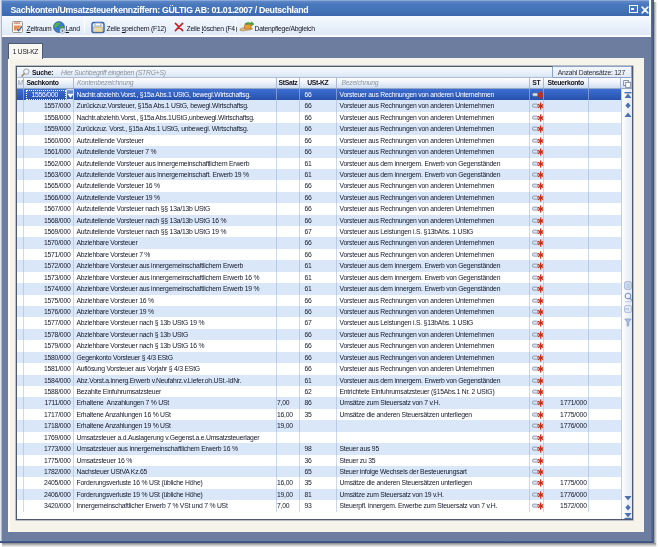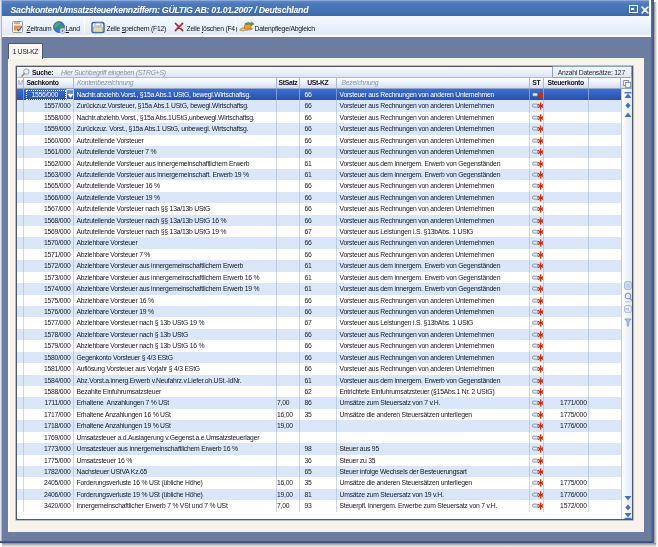--- a/index.html
+++ b/index.html
@@ -1,18 +1,18 @@
 <!DOCTYPE html>
 <html><head><meta charset="utf-8"><style>
 *{margin:0;padding:0;box-sizing:border-box;}
 html,body{width:658px;height:547px;background:#fff;font-family:"Liberation Sans",sans-serif;overflow:hidden;}
 #win{position:absolute;left:0;top:0;width:658px;height:547px;}
 .abs{position:absolute;}
 
-#titlebar{left:1.5px;top:0;width:647px;height:20px;background:linear-gradient(#5e88c8 0%,#4a78bd 18%,#4371b6 55%,#3a63a8 88%,#5379b4 100%);border-top:1px solid #89a8d8;font-style:italic;}
+#titlebar{left:1.5px;top:0;width:647px;height:20px;background:linear-gradient(#5e88c8 0%,#4a78bd 18%,#4371b6 55%,#3a63a8 88%,#5379b4 100%);border-top:1px solid #89a8d8;}
 #title{position:absolute;left:9px;top:3.5px;color:#fff;font-size:8.8px;font-weight:bold;letter-spacing:-0.3px;white-space:pre;}
 #btn-rest{position:absolute;left:627px;top:4px;width:9px;height:8px;border:1.5px solid #f4f7fb;}
 #btn-rest i{position:absolute;left:1.8px;top:1.5px;width:2.6px;height:2.6px;background:#f4f7fb;display:block;}
 #btn-x{position:absolute;left:639px;top:4.5px;width:8px;height:8px;}#btn-x svg{display:block;}
 
 #toolbar{left:1.5px;top:16px;width:649px;height:20px;background:linear-gradient(#f6fafe,#e9f1fb 55%,#dfeaf7 100%);border-bottom:1px solid #f6f9fd;}
 #toolbar .lbl{position:absolute;top:9px;font-size:6.8px;letter-spacing:-0.22px;color:#15151f;white-space:pre;}
 .tsep{position:absolute;top:3px;width:1px;height:14px;background:#aab4c8;border-right:1px solid #fcfdfe;}
 
 #content{left:1.5px;top:36.5px;width:649px;height:504.5px;background:#6d7da0;}

